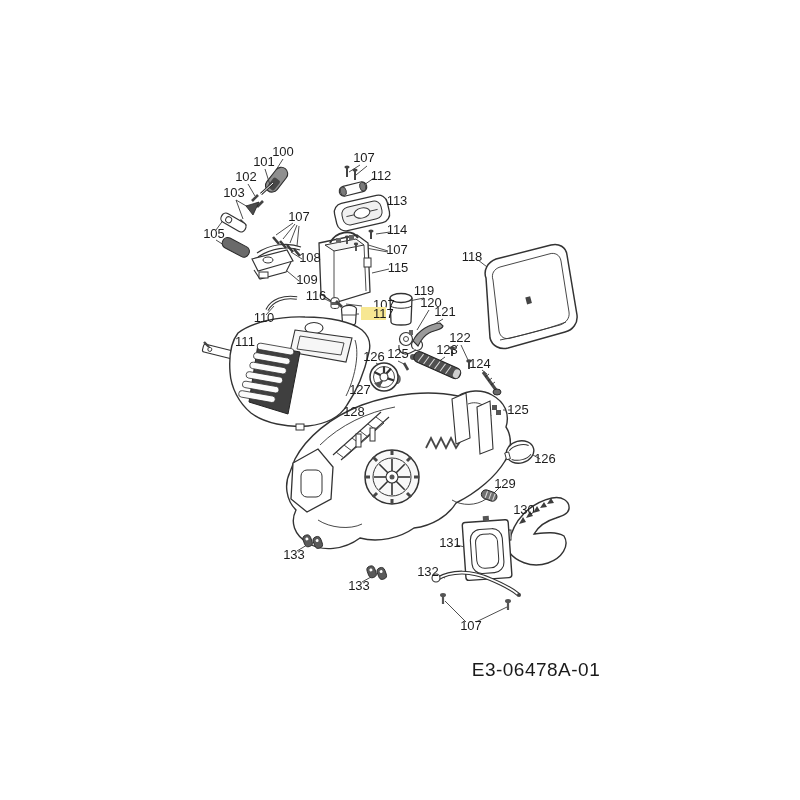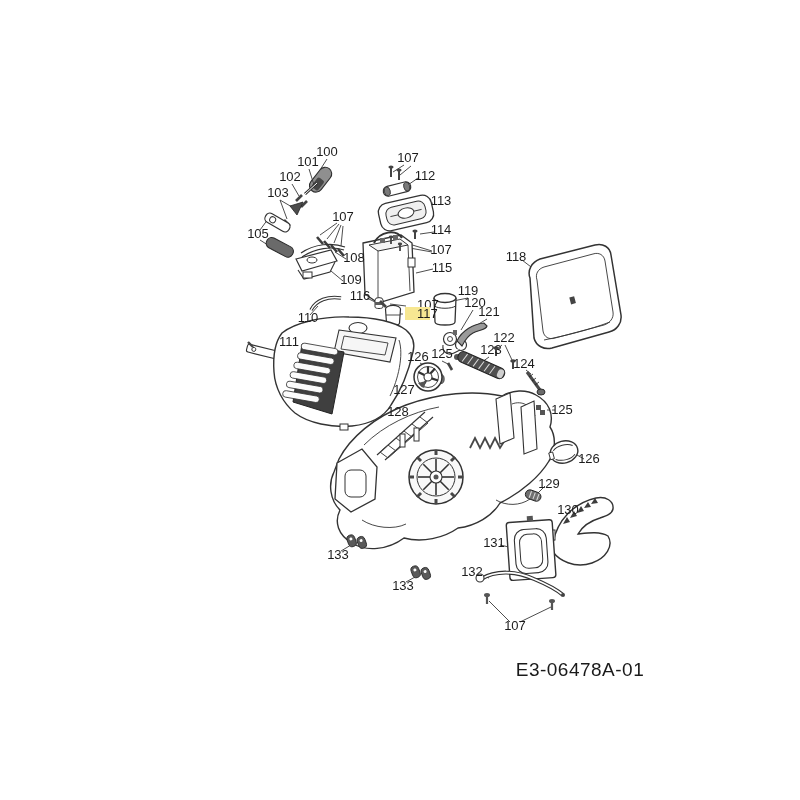--- a/index.html
+++ b/index.html
@@ -1,17 +1,17 @@
 <!DOCTYPE html>
 <html><head>
 <meta charset="utf-8">
 <style>
   html,body{margin:0;padding:0;background:#ffffff;}
   .page{position:relative;width:708px;height:800px;background:#ffffff;overflow:hidden;
-        font-family:"Liberation Sans", sans-serif;padding-left:44px;}
+        font-family:"Liberation Sans", sans-serif;}
   svg text.lbl{font-family:"Liberation Sans", sans-serif;font-size:13px;fill:#1c1c1c;}
   svg text.code{font-family:"Liberation Sans", sans-serif;font-size:19px;fill:#1a1a1a;letter-spacing:0.5px;}
   svg .ln{stroke:#3a3a3a;stroke-width:0.9;fill:none;}
   svg .outline{stroke:#333;fill:#ffffff;}
   svg .nofill{fill:none;stroke:#333;}
 </style>
 </head>
 <body>
 
 <div class="page">

